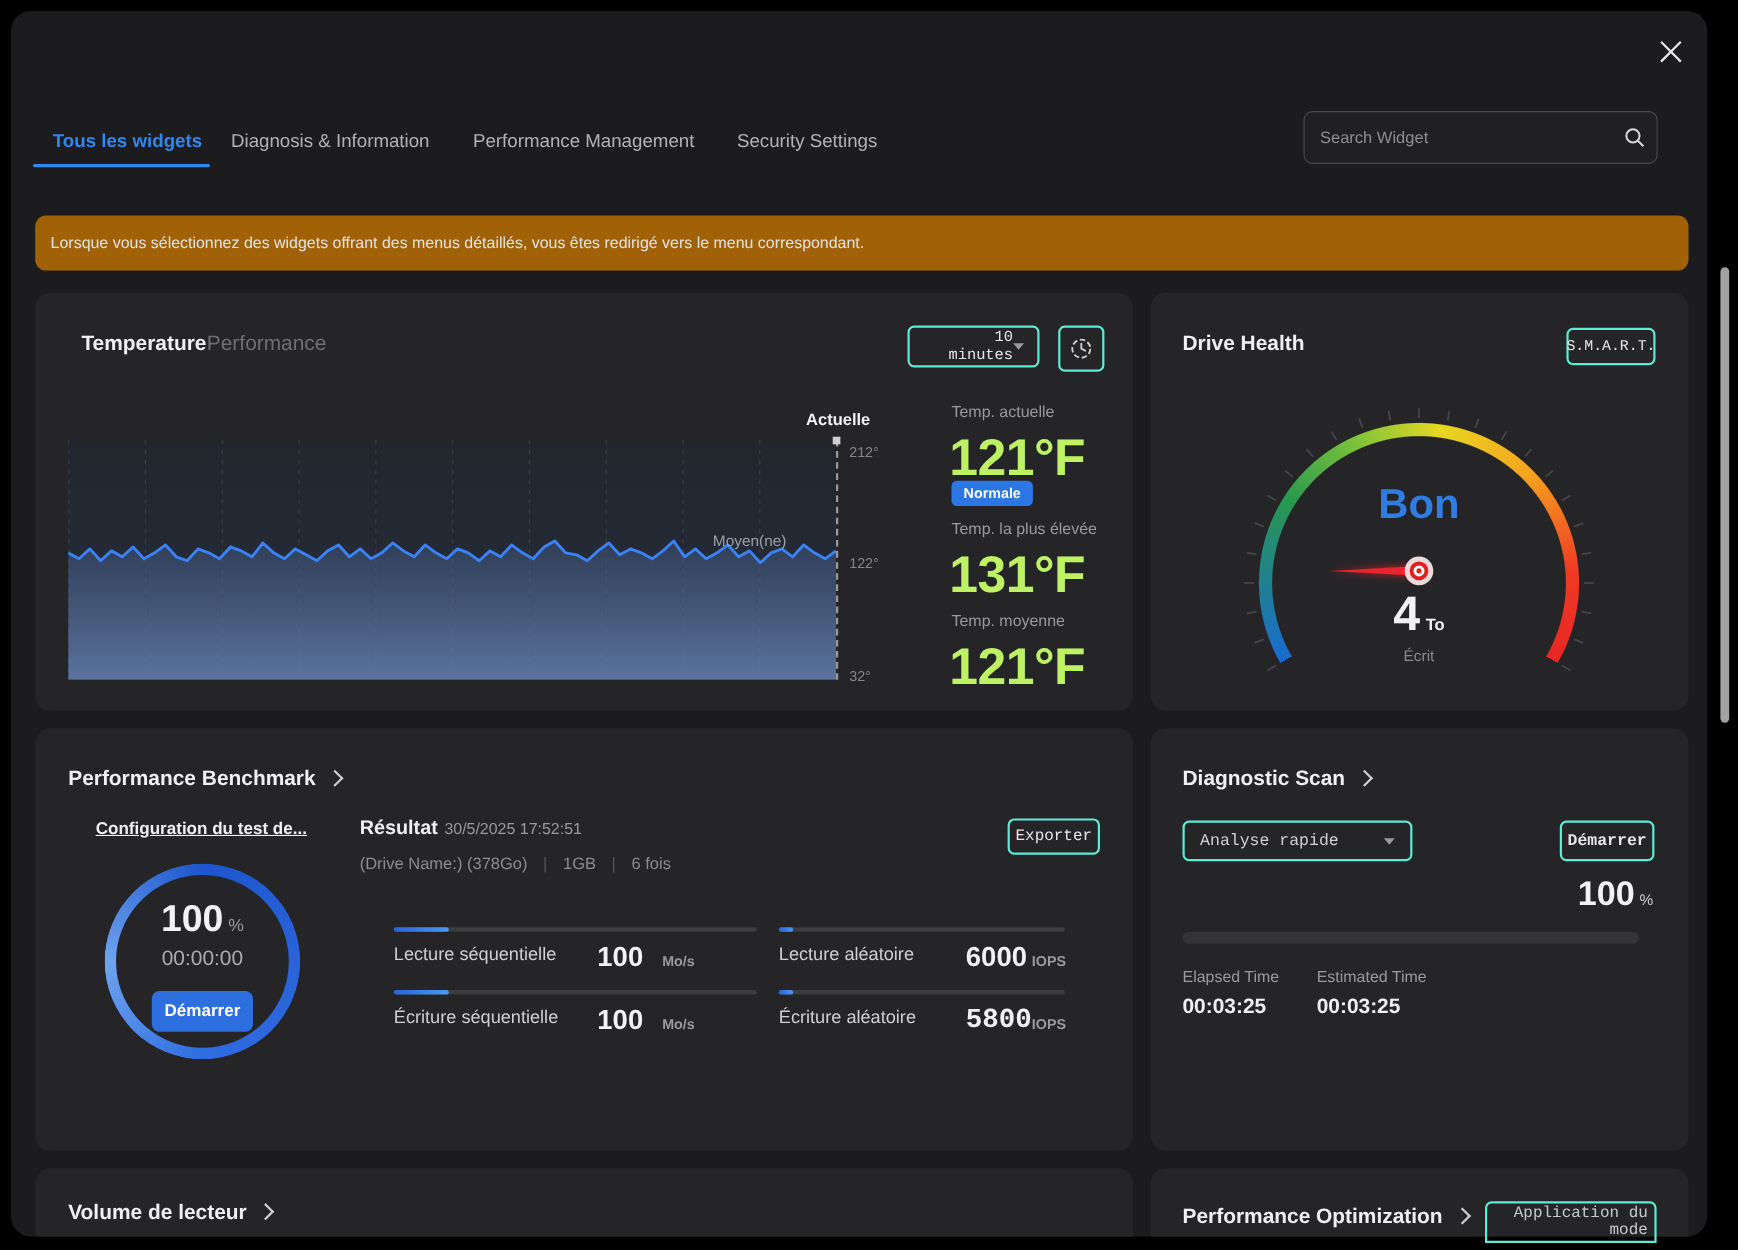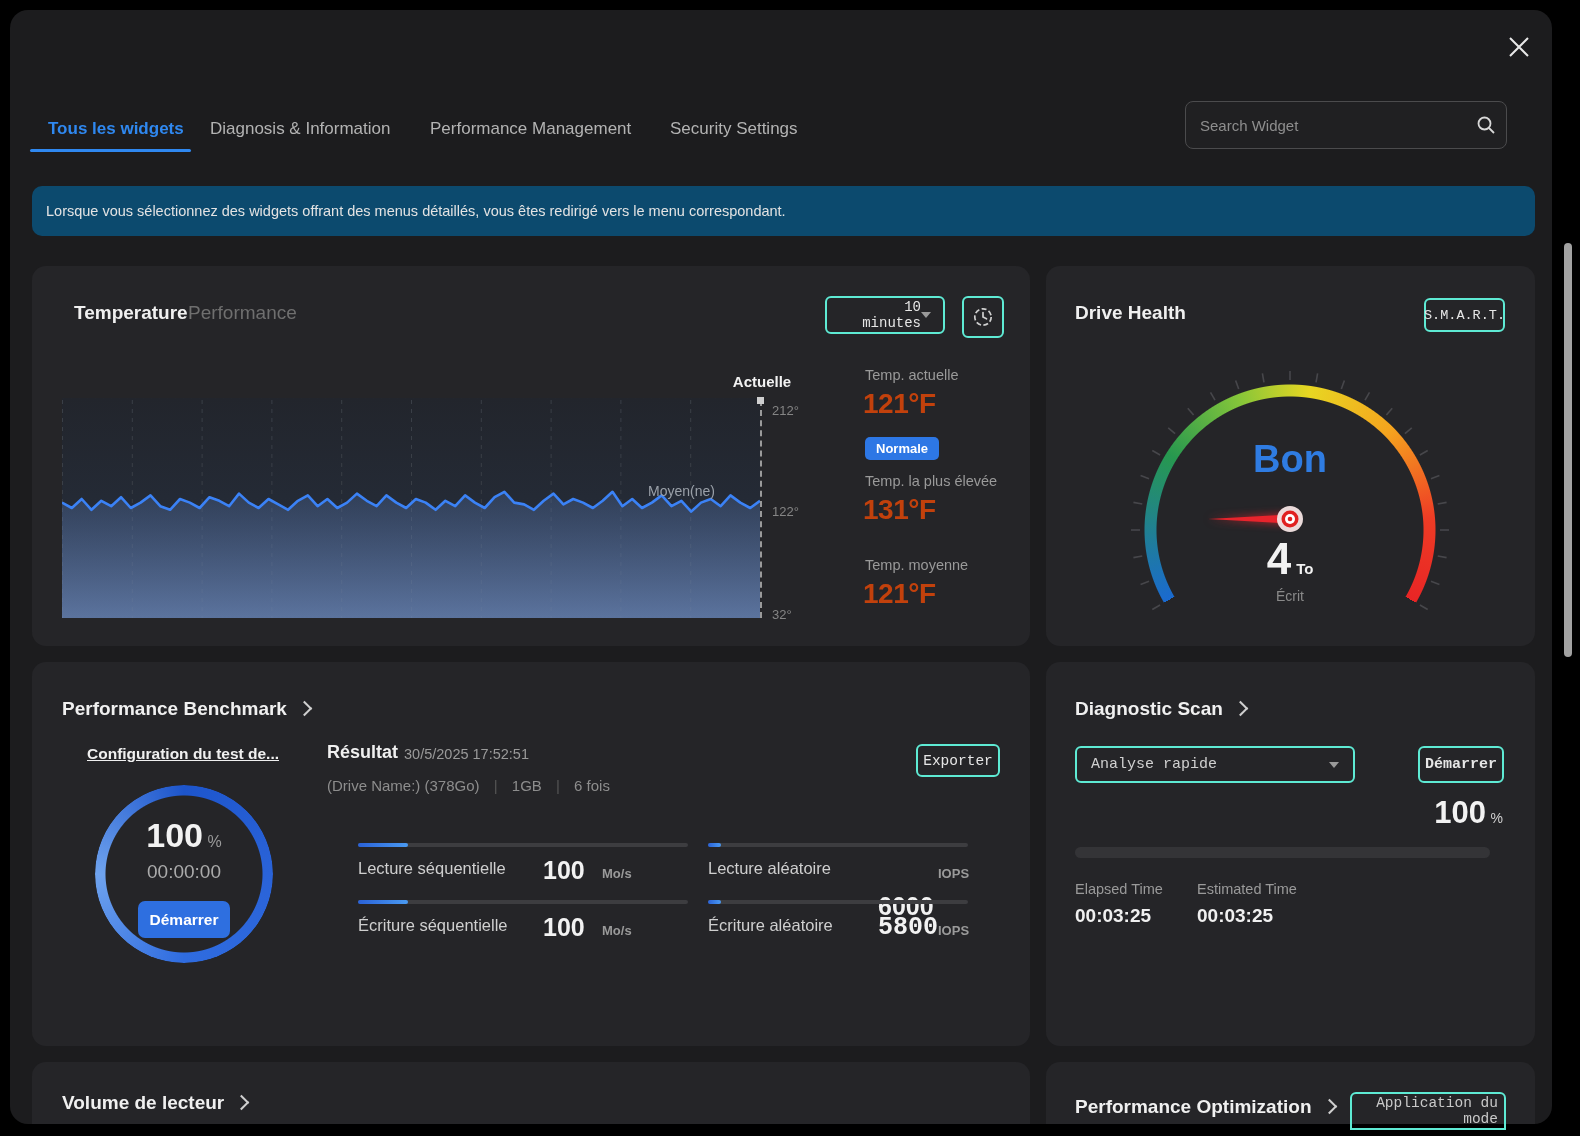--- a/index.html
+++ b/index.html
@@ -12,36 +12,36 @@
   
   .tab{top:119px;font-size:17px;color:#b3b3b3;cursor:pointer;}
   .tab.active{color:#2f88f0;font-weight:bold;}
   .tab-underline{left:30px;top:149px;width:161px;height:3px;background:#2f88f0;border-radius:2px;}
   
   .search-box{left:1185px;top:101px;width:320px;height:46px;border:1px solid #4b4b4d;border-radius:8px;background:#202022;display:flex;align-items:center;}
   .search-box input{flex:1;background:transparent;border:none;outline:none;color:#d6d6d6;font-size:15px;padding:0 14px;font-family:inherit;}
   .search-box input::placeholder{color:#8e8e8e;}
   .search-ico{width:40px;display:flex;justify-content:center;cursor:pointer;}
   
-  .banner{left:32px;top:186px;width:1503px;height:50px;background:#0c4a6e;border-radius:10px;display:flex;align-items:center;}
+  .banner{left:32px;top:196px;width:1503px;height:50px;background:#a16207;border-radius:10px;display:flex;align-items:center;}
   .banner span{margin-left:14px;color:#e3e3e3;font-size:14.5px;}
   
   .card{background:#252528;border-radius:14px;}
   .card-title{font-size:19px;font-weight:bold;color:#f0f0f0;}
   .subtle{color:#6f6f6f;}
   .chev{display:inline-block;width:9px;height:9px;border-top:2px solid #cfcfcf;border-right:2px solid #cfcfcf;transform:rotate(45deg);margin-left:12px;margin-bottom:1px;}
   .outline-btn{border:2px solid #5eead4;border-radius:6px;background:transparent;color:#e6e6e6;font-size:14px;font-family:Liberation Mono, monospace;cursor:pointer;display:flex;align-items:center;justify-content:center;text-align:right;}
   .caret{width:0;height:0;border-left:5px solid transparent;border-right:5px solid transparent;border-top:6px solid #9a9a9a;}
   
   .plot{left:62px;top:398px;width:698px;height:220px;background:linear-gradient(180deg,#22252c 0%,#242a35 45%,#2b3444 100%);}
   .axis-lab{font-size:13px;color:#858585;}
   .dash-line{left:760px;top:400px;width:0;height:218px;border-left:2px dashed #9a9a9a;}
   .dash-sq{left:757px;top:397px;width:7px;height:7px;background:#cfcfcf;}
   .metric-label{font-size:14.5px;color:#9a9a9a;}
-  .metric-value{font-size:28px;font-weight:bold;color:#c2410c;letter-spacing:-.5px;}
+  .metric-value{font-size:47px;font-weight:bold;color:#bef264;letter-spacing:-.5px;}
   .badge{background:#2d77e5;color:#fff;font-size:13px;font-weight:bold;border-radius:5px;padding:4px 11px;display:inline-block;}
   
   .gauge-arc{left:1130px;top:370px;width:320px;height:320px;
     background:conic-gradient(from 240deg,#1a6ad0 0deg,#27984f 62deg,#83c53a 98deg,#e8d622 128deg,#f5a41e 165deg,#ee3c25 205deg,#e82525 240deg,transparent 240deg 360deg);
     -webkit-mask:radial-gradient(circle at 50% 50%,transparent 0 133px,#000 134px 145px,transparent 146px);
     mask:radial-gradient(circle at 50% 50%,transparent 0 133px,#000 134px 145px,transparent 146px);}
   .gauge-status{left:1190px;top:438px;width:200px;text-align:center;font-size:38px;font-weight:bold;color:#2f7ce2;}
   .gauge-val{left:1190px;top:534px;width:200px;text-align:center;color:#f2f2f2;}
   .gauge-val b{font-size:44px;}
   .gauge-val span{font-size:15px;font-weight:bold;margin-left:5px;}
@@ -233,34 +233,34 @@
       <div class="fill" style="width: 15%;"></div>
     </div>
   <div class="abs bar-name" style="left:358px;top:916px;">Écriture séquentielle</div>
   <div class="abs bar-val" style="left:543px;top:913px;">100</div>
   <div class="abs bar-unit" style="left:602px;top:923px;">Mo/s</div>
 
   <div class="track" style="left:708px;top:843px;width:260px;">
       <div class="fill" style="width: 5%;"></div>
     </div>
   <div class="abs bar-name" style="left:708px;top:859px;">Lecture aléatoire</div>
-  <div class="abs bar-val" style="left:878px;top:892px;">6000</div>
+  <div class="abs bar-val" style="left:878px;top:856px;">6000</div>
   <div class="abs bar-unit" style="left:938px;top:866px;">IOPS</div>
 
   <div class="track" style="left:708px;top:900px;width:260px;">
       <div class="fill" style="width: 5%;"></div>
     </div>
   <div class="abs bar-name" style="left:708px;top:916px;">Écriture aléatoire</div>
   <div class="abs bar-val" style="left:878px;top:913px;font-family:Liberation Mono, monospace;">5800</div>
   <div class="abs bar-unit" style="left:938px;top:923px;">IOPS</div>
 
   <div class="abs card" style="left:1046px;top:662px;width:489px;height:384px;"></div>
   <div class="abs card-title" style="left:1075px;top:698px;"><span>Diagnostic Scan</span><span class="chev"></span></div>
 
-  <div class="abs outline-btn" style="left:1075px;top:746px;width:280px;height:37px;justify-content:space-between;padding:0 14px;box-sizing:border-box;font-size:15px;color:#d0d0d0;gap:37px;">
+  <div class="abs outline-btn" style="left:1075px;top:746px;width:209px;height:37px;justify-content:space-between;padding:0 14px;box-sizing:border-box;font-size:15px;color:#d0d0d0;gap:37px;">
     <span>Analyse rapide</span>
     <span class="caret"></span>
   </div>
   <button class="abs outline-btn" style="left:1418px;top:746px;width:86px;height:37px;font-size:15px;font-weight:bold;">Démarrer</button>
 
   <div class="abs" style="left:1303px;top:795px;width:200px;text-align:right;color:#f2f2f2;">
     <span style="font-size:31px;font-weight:bold;">100</span>
     <span style="font-size:14px;color:#cfcfcf;">%</span>
   </div>
   <div class="abs diag-track"></div>

